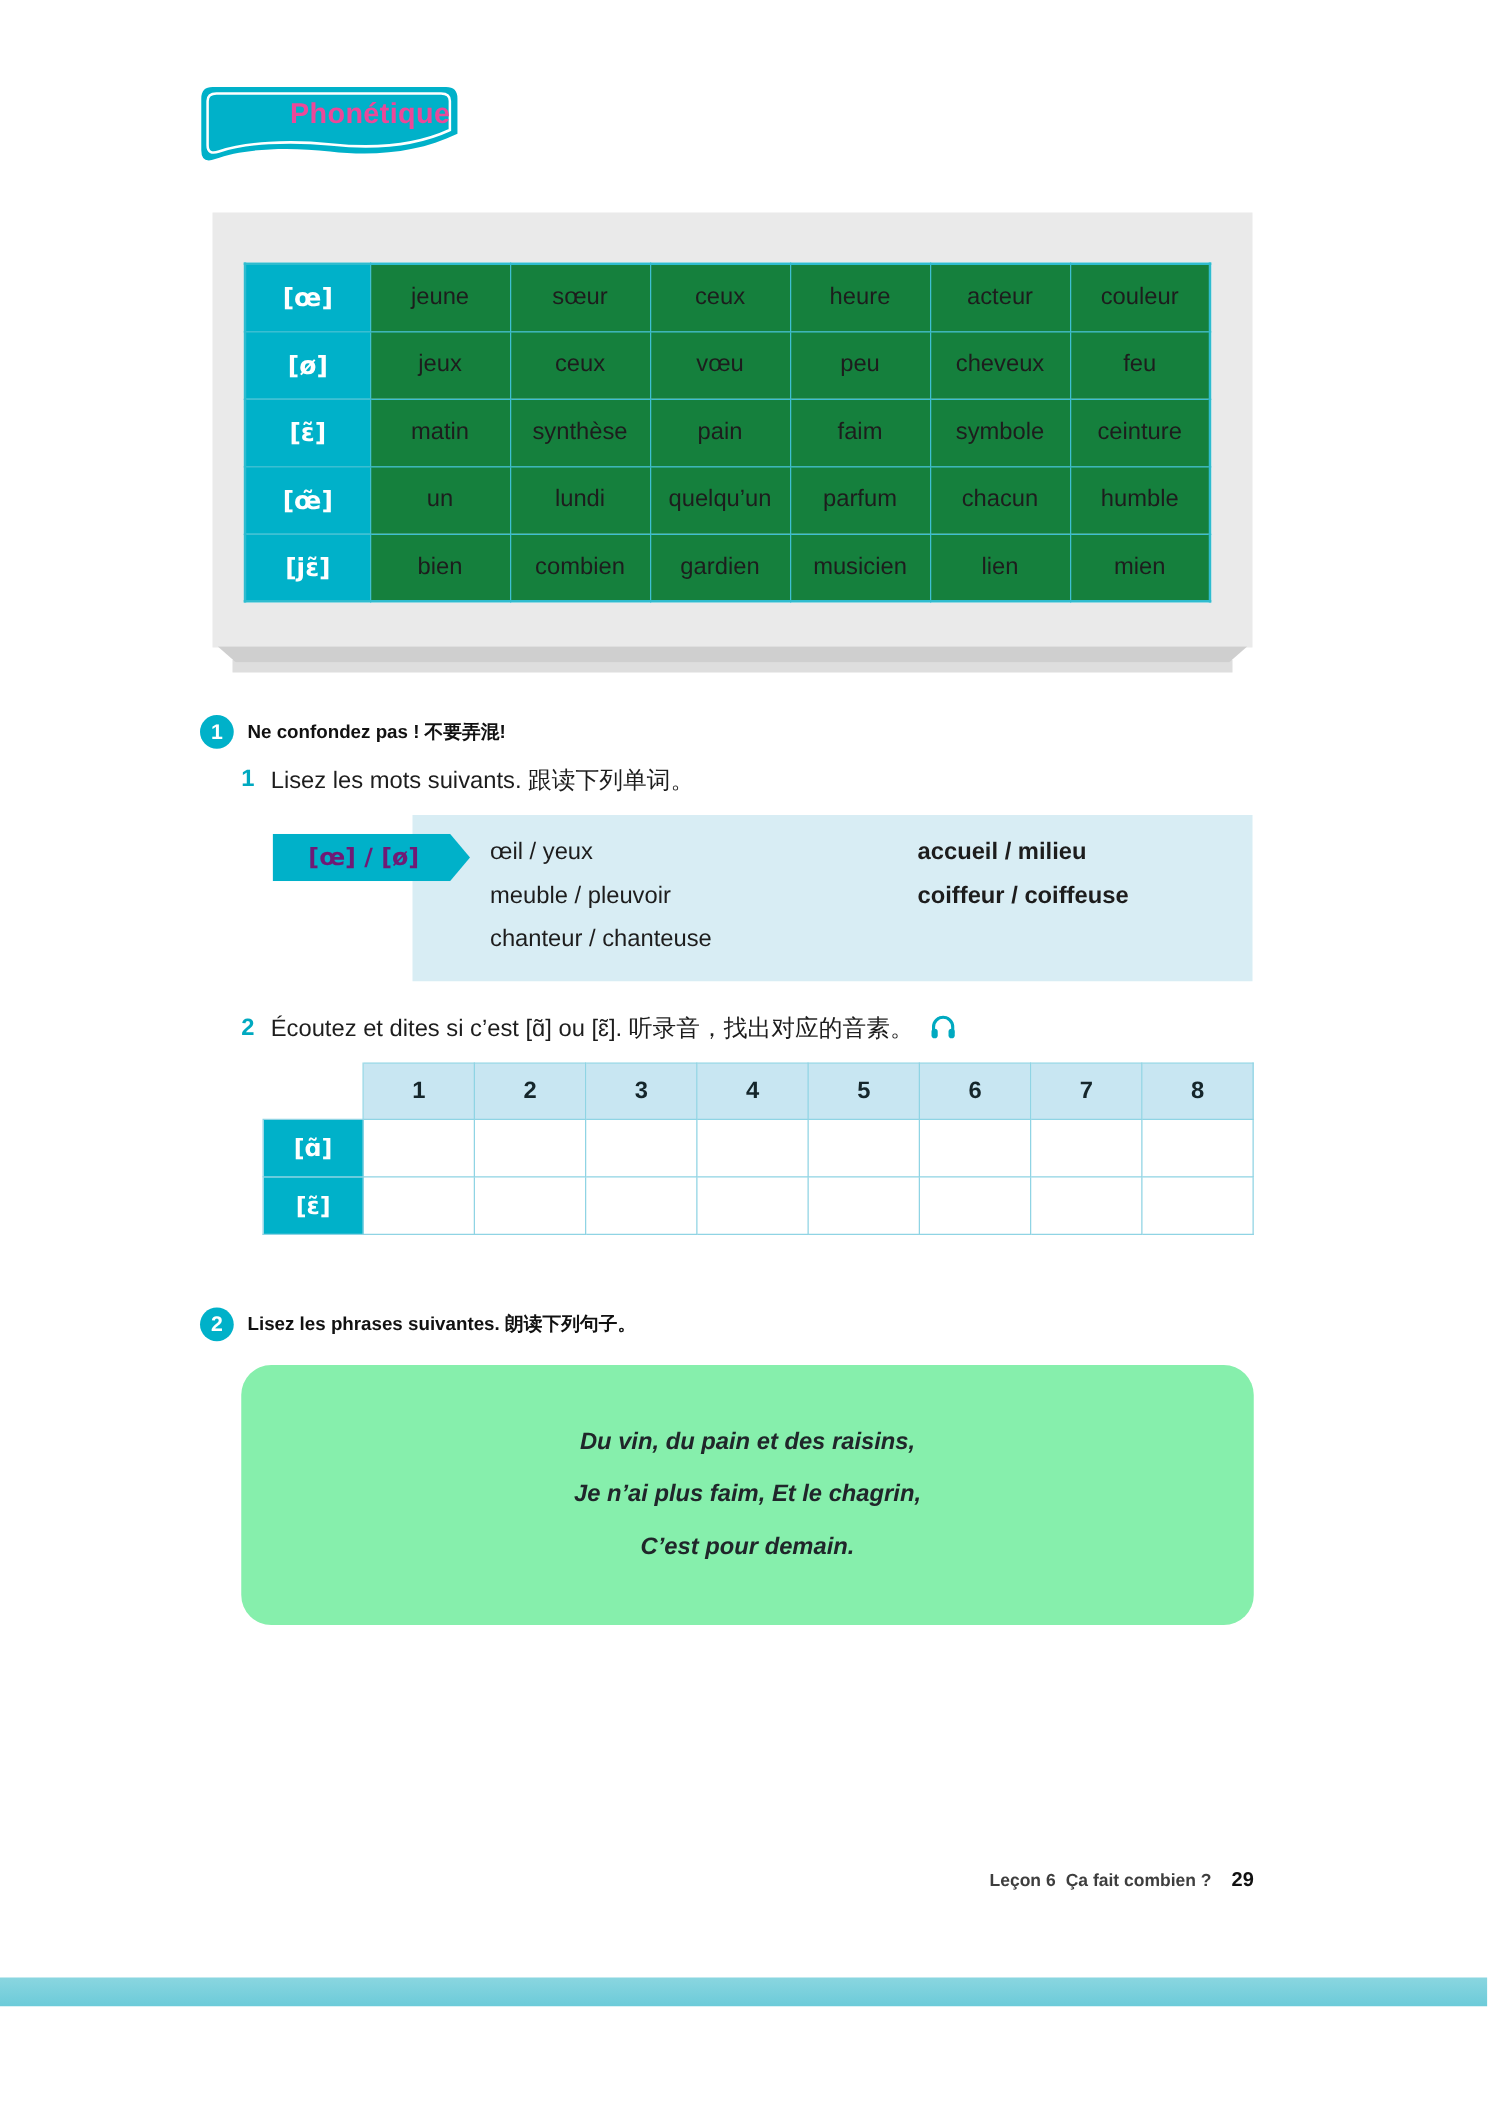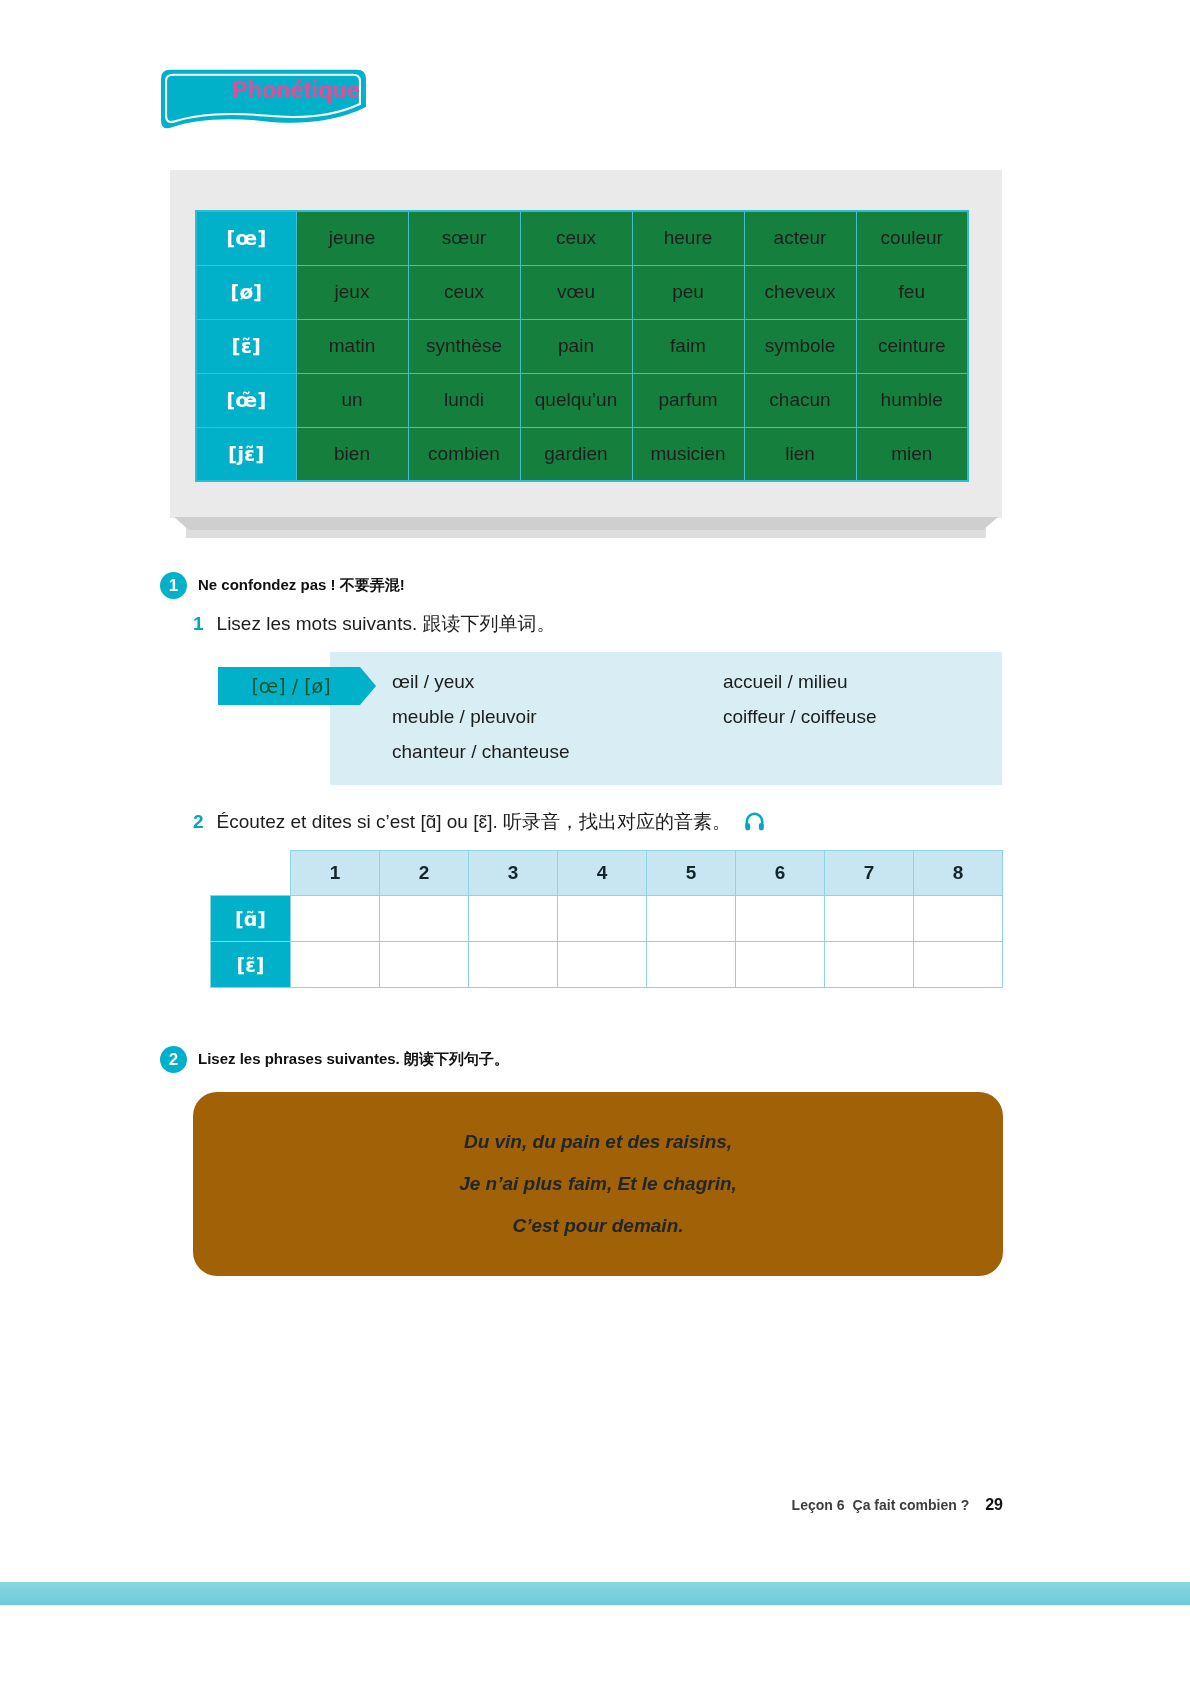--- a/index.html
+++ b/index.html
@@ -30,39 +30,39 @@
                font-weight:bold; font-size:17px; display:flex; align-items:center; justify-content:center; flex:0 0 auto; }
   .heading .title { font-size:15px; font-weight:bold; color:#111; }
 
   .subline { position:absolute; font-size:19px; color:#1d1d1d; display:flex; align-items:center; gap:4px; }
   .subnum { color:#00a9c0; font-weight:bold; margin-right:9px; }
 
   
   .wordbox { position:absolute; left:330px; top:652px; width:672px; height:133px; background:#d8edf4; }
   .wordbox .col { position:absolute; top:19px; display:flex; flex-direction:column; gap:13px; font-size:19px; color:#1d1d1d; }
   .wordbox .col1 { left:62px; }
-  .wordbox .col2 { left:393px; }
-  .tag { position:absolute; left:218px; top:667px; width:158px; height:38px; background:#00b1c9; color:#14532d;
-         font-weight:normal; font-size:19px; display:flex; align-items:center; justify-content:center;
+  .wordbox .col2 { left:404px;font-weight:bold; }
+  .tag { position:absolute; left:218px; top:667px; width:158px; height:38px; background:#00b1c9; color:#701a75;
+         font-weight:bold; font-size:19px; display:flex; align-items:center; justify-content:center;
          padding-right:12px; font-family:"DejaVu Sans",sans-serif;
          clip-path:polygon(0 0, calc(100% - 16px) 0, 100% 50%, calc(100% - 16px) 100%, 0 100%); }
 
   .hp-icon { flex:0 0 auto; margin-left:8px; position:relative; top:2px; }
 
   
   .ltable { position:absolute; left:210px; top:850px; }
   .ltable td { border:1px solid #8fd4e4; text-align:center; vertical-align:middle; background:#ffffff; }
   .ltable td.corner { width:80px; height:45px; border-top-color:#ffffff; border-left-color:#ffffff; }
   .ltable td.head { width:89px; height:45px; background:#c8e6f2; font-weight:bold; font-size:19px; color:#15262b; }
   .ltable td.rowlab { width:80px; height:46px; background:#00b1c9; color:#fff; font-weight:bold; font-size:19px;
                       font-family:"DejaVu Sans",sans-serif; }
   .ltable td.blank { width:89px; height:46px; }
 
   
-  .poembox { position:absolute; left:193px; top:1092px; width:810px; height:184px; background:#a16207;
+  .poembox { position:absolute; left:193px; top:1092px; width:810px; height:208px; background:#86efac;
              border-radius:24px; display:flex; flex-direction:column; align-items:center; justify-content:center; gap:20px; }
   .poemline { font-size:19px; font-style:italic; font-weight:bold; color:#20262a; }
 
   
   .footer { position:absolute; top:1496px; right:187px; display:flex; align-items:baseline; gap:16px; }
   .footer .lesson { font-size:14px; font-weight:bold; color:#3e3e3e; }
   .footer .lesson-title { font-size:14px; font-weight:bold; color:#3e3e3e; margin-left:-8px; }
   .footer .pagenum { font-size:16px; font-weight:bold; color:#111; }
 
   .bottomband { position:absolute; left:0; top:1582px; width:100%; height:23px;

